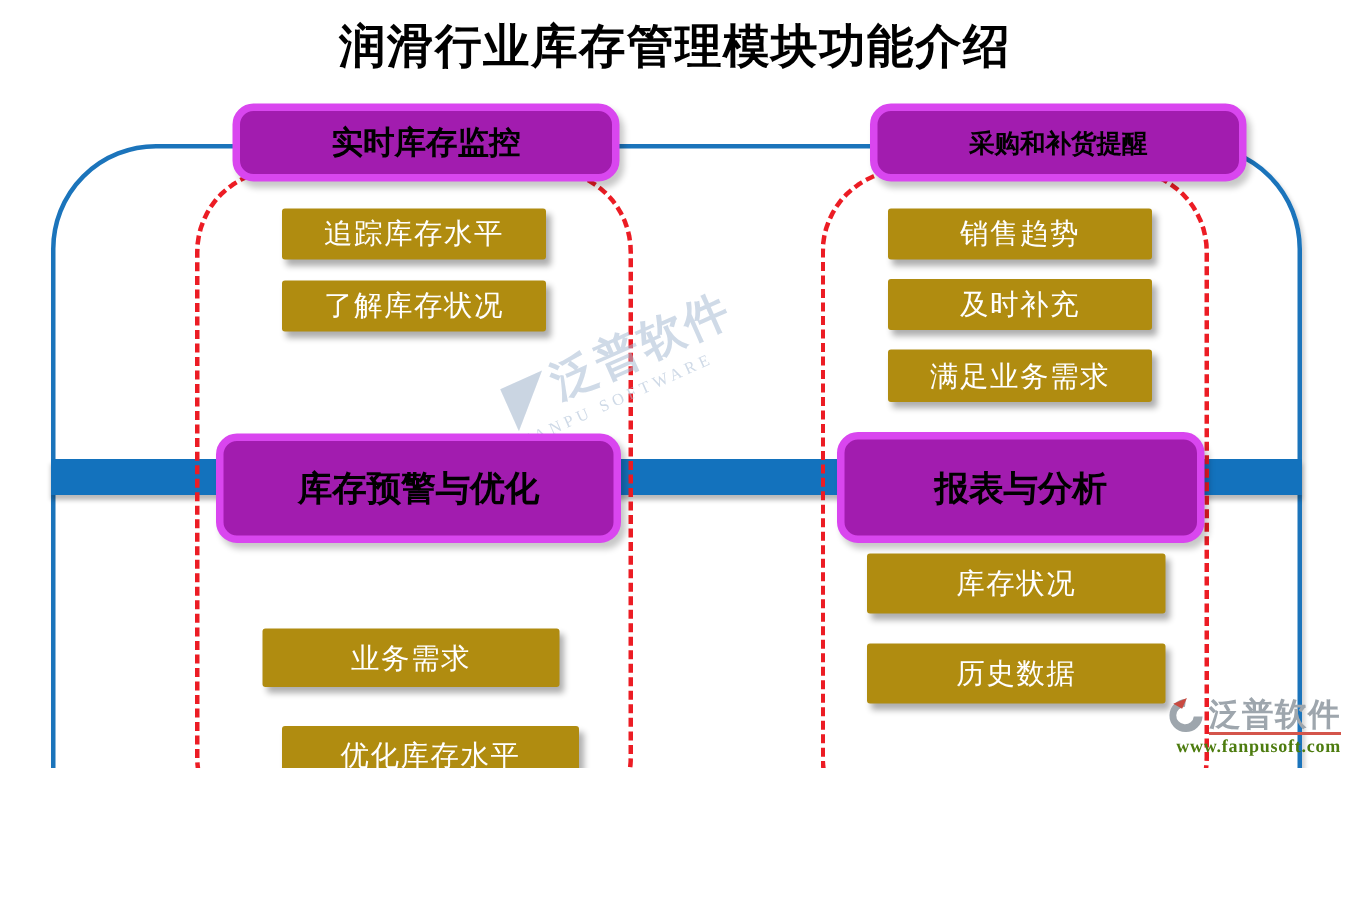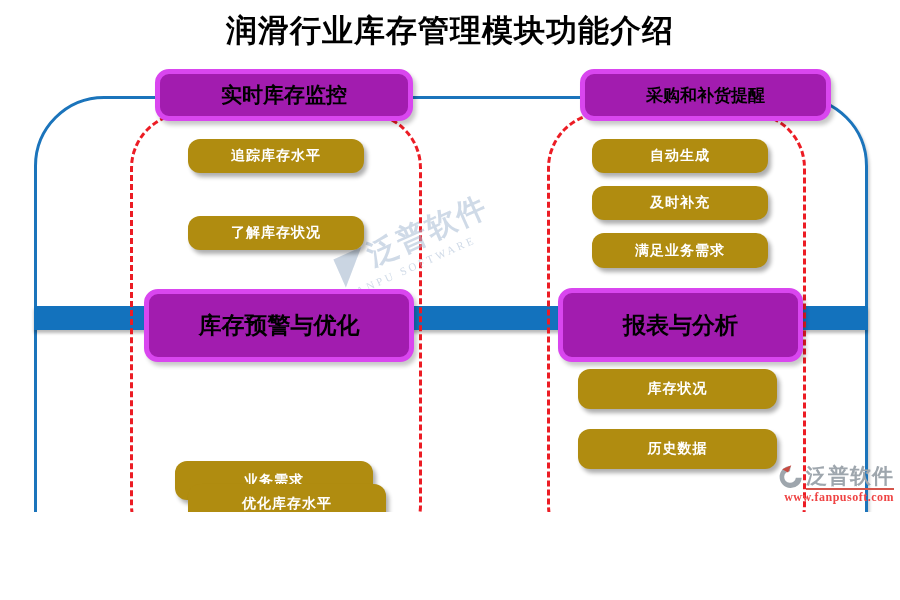--- a/index.html
+++ b/index.html
@@ -34,33 +34,33 @@
     display:flex;align-items:center;justify-content:center;
     font-weight:bold;color:#000;z-index:5;
     box-shadow:3px 4px 4px rgba(0,0,0,0.22);
   }
   .hdr-1{left:155px;top:69px;width:248px;height:42px;font-size:21px;}
   .hdr-2{left:556px;top:69px;width:241px;height:42px;font-size:17px;margin-left:24px;}
   .hdr-3{left:144px;top:289px;width:260px;height:63px;font-size:23px;}
   .hdr-4{left:558px;top:288px;width:235px;height:64px;font-size:23px;}
   
   .chip{
-    position:absolute;background:#B08C10;border-radius:12px;color:#fff;
+    position:absolute;background:#B08C10;border-radius:2px;color:#fff;
     display:flex;align-items:center;justify-content:center;
-    font-weight:bold;font-size:14px;letter-spacing:1px;z-index:5;
+    font-weight:normal;font-size:19px;letter-spacing:1px;z-index:5;
     box-shadow:3px 4px 4px rgba(0,0,0,0.32);
   }
   .tl-1{left:188px;top:139px;width:176px;height:34px;}
-  .tl-2{left:188px;top:187px;width:176px;height:34px;margin-top:29px;}
+  .tl-2{left:188px;top:187px;width:176px;height:34px;}
   .tl-3{left:188px;top:234px;width:176px;height:35px;}
   .tr-1{left:592px;top:139px;width:176px;height:34px;}
   .tr-2{left:592px;top:186px;width:176px;height:34px;}
   .tr-3{left:592px;top:233px;width:176px;height:35px;}
   .bl-1{left:175px;top:365px;width:198px;height:39px;}
-  .bl-2{left:175px;top:419px;width:198px;height:39px;margin-top:42px;}
+  .bl-2{left:175px;top:419px;width:198px;height:39px;}
   .bl-3{left:175px;top:484px;width:198px;height:39px;margin-left:13px;}
   .br-1{left:578px;top:369px;width:199px;height:40px;text-align:right;}
   .br-2{left:578px;top:429px;width:199px;height:40px;}
   .br-3{left:578px;top:489px;width:199px;height:40px;}
   
   .watermark{
     position:absolute;left:330px;top:252px;z-index:4;opacity:0.55;
     transform:rotate(-24deg);transform-origin:left top;color:#A9BCD4;
     pointer-events:none;text-align:left;
   }
@@ -70,21 +70,21 @@
   
   .brand{
     position:absolute;right:6px;bottom:8px;width:150px;z-index:6;
     display:flex;flex-direction:column;align-items:flex-end;line-height:1.05;
   }
   .brand-row{display:flex;align-items:center;gap:3px;}
   .brand-cn{
     font-size:21px;font-weight:bold;color:#9EA6AD;letter-spacing:1px;
     border-bottom:2px solid #D4554B;padding-bottom:1px;
   }
-  .brand-url{font-size:12px;font-weight:bold;color:#ef4444;letter-spacing:0.5px;margin-top:1px;}
+  .brand-url{font-size:12px;font-weight:bold;color:#4d7c0f;letter-spacing:0.5px;margin-top:1px;}
   .brand-icon{width:26px;height:26px;flex:0 0 auto;}
 </style>
 </head>
 <body>
 
 <div class="canvas">
 
   <div class="title">润滑行业库存管理模块功能介绍</div>
 
   <div class="outer-frame"></div>
@@ -110,21 +110,21 @@
   <div class="hdr hdr-3">
     <span>库存预警与优化</span>
   </div>
   <div class="hdr hdr-4">
     <span>报表与分析</span>
   </div>
 
   <div class="chip tl-1">追踪库存水平</div>
   <div class="chip tl-2">了解库存状况</div>
 
-  <div class="chip tr-1">自动生成</div>
+  <div class="chip tr-1">销售趋势</div>
   <div class="chip tr-3">满足业务需求</div>
   <div class="chip tr-2">及时补充</div>
 
   <div class="chip bl-2">业务需求</div>
   <div class="chip bl-3">优化库存水平</div>
 
   <div class="chip br-1">库存状况</div>
   <div class="chip br-2">历史数据</div>
 
   <div class="brand">

